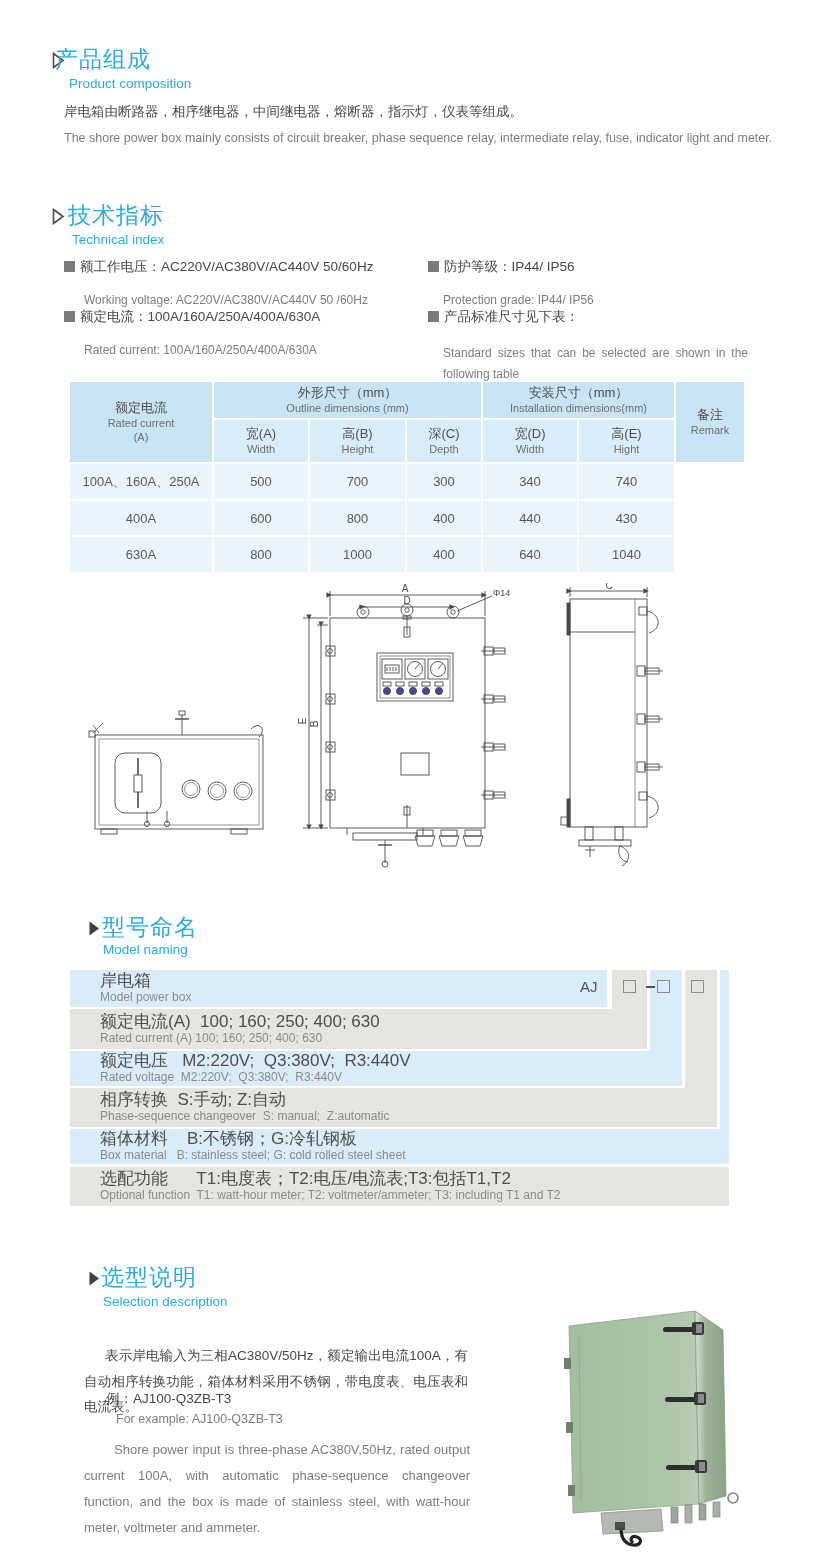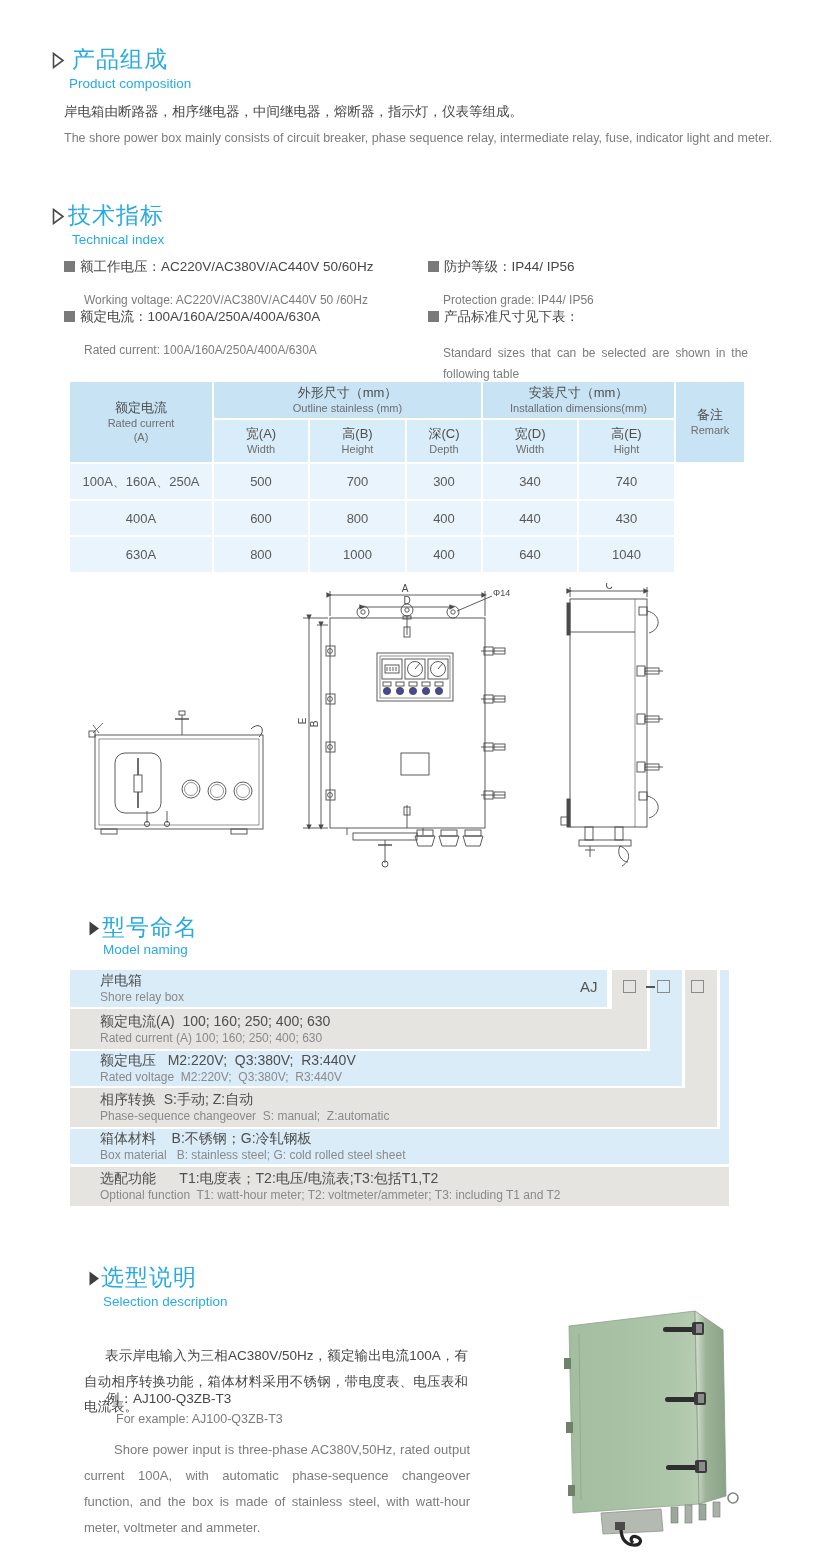--- a/index.html
+++ b/index.html
@@ -24,36 +24,36 @@
   .spec-table .cell { display:flex; flex-direction:column; align-items:center; justify-content:center; text-align:center; }
   .hd  { background:#c7e3f4; }
   .hd2 { background:#d9ecf9; }
   .bd  { background:#e9f4fc; }
   .hz { font-size:13px; color:#4e4e4e; line-height:16px; }
   .he { font-size:11px; color:#6e6e6e; line-height:14px; }
   .bv { font-size:13px; color:#5a5a5a; }
 
   
   .mrow { position:absolute; left:0; display:flex; flex-direction:column; justify-content:center; padding-left:30px; }
-  .mrow .l1 { font-size:14px; color:#4e4e4e; line-height:17px; white-space:pre; }
+  .mrow .l1 { font-size:17px; color:#4e4e4e; line-height:17px; white-space:pre; }
   .mrow .l2 { font-size:12px; color:#8a8a8a; line-height:16px; white-space:pre; }
   .strip { position:absolute; top:2px; }
   .codebox { position:absolute; width:13px; height:13px; border:1px solid #8b8b8b; background:transparent; }
 
   svg text { font-family:"Liberation Sans","DejaVu Sans",sans-serif; }
 </style>
 </head>
 <body>
 
 <div class="page">
 
   <svg class="abs" style="left:52px;top:52px" width="13" height="17">
     <polygon points="1.5,1.5 11,8.5 1.5,15.5" fill="none" stroke="#4a4a4a" stroke-width="1.6"></polygon>
   </svg>
-  <div class="abs sec-title" style="left:72px;top:44px">产品组成</div>
+  <div class="abs sec-title" style="left:55px;top:44px">产品组成</div>
   <div class="abs sec-sub" style="left:69px;top:76px">Product  composition</div>
   <div class="abs zh" style="left:64px;top:103px">岸电箱由断路器，相序继电器，中间继电器，熔断器，指示灯，仪表等组成。</div>
   <div class="abs en" style="left:64px;top:131px">The shore power box mainly consists of circuit breaker, phase sequence relay, intermediate relay, fuse, indicator light and meter.</div>
 
   <svg class="abs" style="left:52px;top:208px" width="13" height="17">
     <polygon points="1.5,1.5 11,8.5 1.5,15.5" fill="none" stroke="#4a4a4a" stroke-width="1.6"></polygon>
   </svg>
   <div class="abs sec-title" style="left:68px;top:200px">技术指标</div>
   <div class="abs sec-sub" style="left:72px;top:232px">Technical index</div>
 
@@ -76,21 +76,21 @@
   <div class="abs spec-en" style="left:443px;top:331px;width:305px;text-align:justify;line-height:21px">Standard  sizes  that  can  be  selected  are  shown  in  the following table</div>
 
   <div class="spec-table">
     <div class="cell hd" style="grid-column:1;grid-row:1/3">
       <span class="hz">额定电流</span>
       <span class="he">Rated current</span>
       <span class="he">(A)</span>
     </div>
     <div class="cell hd" style="grid-column:2/5;grid-row:1">
       <span class="hz">外形尺寸（mm）</span>
-      <span class="he">Outline stainless (mm)</span>
+      <span class="he">Outline dimensions (mm)</span>
     </div>
     <div class="cell hd" style="grid-column:5/7;grid-row:1">
       <span class="hz">安装尺寸（mm）</span>
       <span class="he">Installation dimensions(mm)</span>
     </div>
     <div class="cell hd" style="grid-column:7;grid-row:1/3">
       <span class="hz">备注</span>
       <span class="he">Remark</span>
     </div>
     <div class="cell hd2" style="grid-column:2;grid-row:2">
@@ -363,21 +363,21 @@
 
   <div class="abs" style="left:70px;top:968px;width:662px;height:240px">
 
     <div class="strip" style="left:542px;width:35px;height:79px;background:#e6e4e1"></div>
     <div class="strip" style="left:580px;width:32px;height:116px;background:#d9ecf8"></div>
     <div class="strip" style="left:615px;width:32px;height:157px;background:#e6e4e1"></div>
     <div class="strip" style="left:650px;width:9px;height:194px;background:#d9ecf8"></div>
 
     <div class="mrow" style="top:2px;height:37px;width:537px;background:#d9ecf8">
       <span class="l1">岸电箱</span>
-      <span class="l2">Shore relay box</span>
+      <span class="l2">Model power box</span>
     </div>
     <div class="mrow" style="top:41px;height:40px;width:577px;background:#e6e4e1">
       <span class="l1">额定电流(A)  100; 160; 250; 400; 630</span>
       <span class="l2">Rated current (A) 100; 160; 250; 400; 630</span>
     </div>
     <div class="mrow" style="top:83px;height:35px;width:612px;background:#d9ecf8">
       <span class="l1">额定电压   M2:220V;  Q3:380V;  R3:440V</span>
       <span class="l2">Rated voltage  M2:220V;  Q3:380V;  R3:440V</span>
     </div>
     <div class="mrow" style="top:120px;height:39px;width:647px;background:#e6e4e1">

